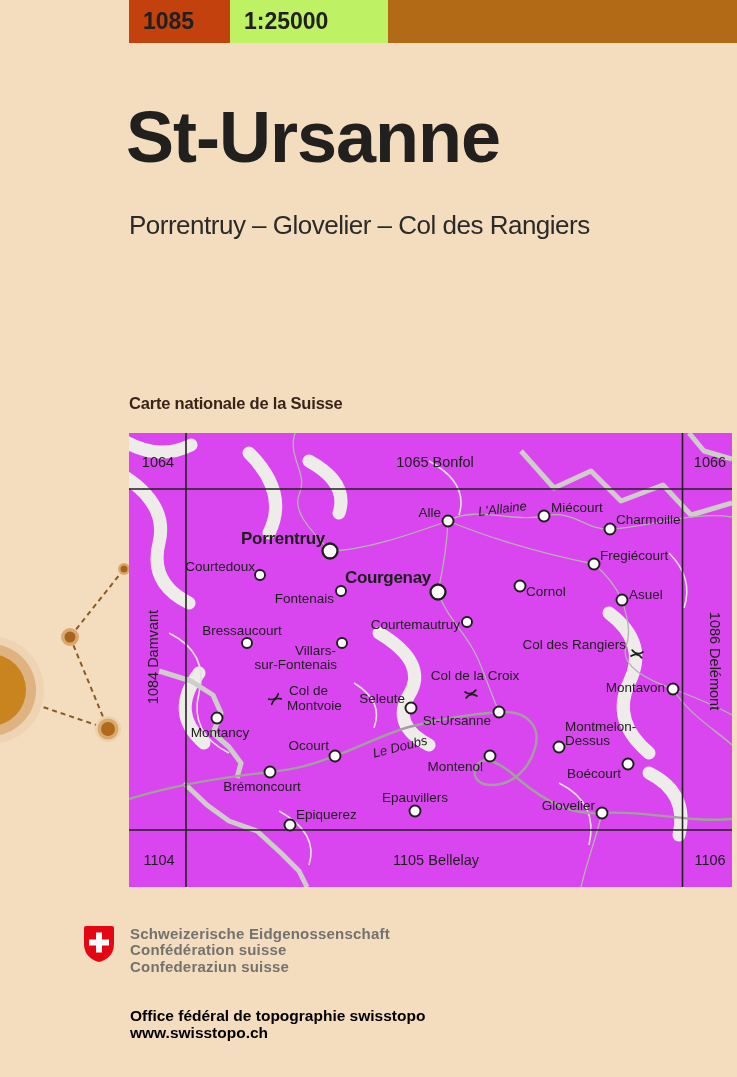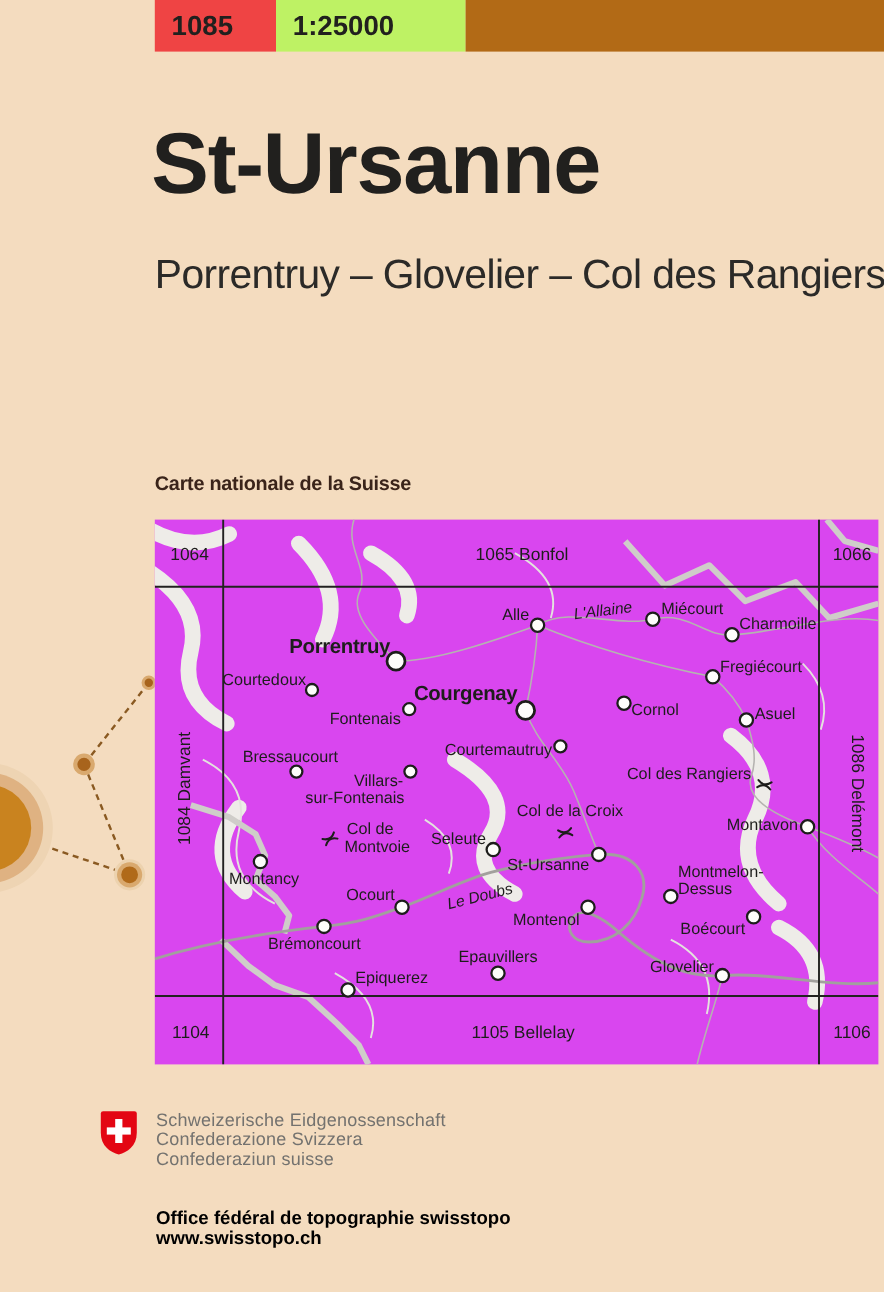--- a/index.html
+++ b/index.html
@@ -5,27 +5,27 @@
   html,body{margin:0;padding:0;}
   body{
     width:737px;height:1077px;position:relative;overflow:hidden;
     background:#f4dcbf;
     font-family:"Liberation Sans",sans-serif;
     -webkit-font-smoothing:antialiased;
   }
   
   .topbar{position:absolute;top:0;left:129px;right:0;height:43px;display:flex;}
   .seg{height:43px;display:flex;align-items:center;}
-  .seg1{width:101px;background:#ef4444;}
+  .seg1{width:101px;background:#c2410c;}
   .seg2{width:158px;background:#bef264;}
   .seg3{flex:1;background:#b26a16;}
   .seg .num{font-weight:700;font-size:23px;color:#21201e;padding-left:14px;letter-spacing:0;}
   
   .title{position:absolute;left:126px;top:96px;font-size:72px;font-weight:700;color:#21201e;letter-spacing:-1px;white-space:nowrap;}
-  .subtitle{position:absolute;left:129px;top:210px;font-size:34px;font-weight:400;color:#2b2a28;letter-spacing:-0.5px;white-space:nowrap;}
+  .subtitle{position:absolute;left:129px;top:210px;font-size:26px;font-weight:400;color:#2b2a28;letter-spacing:-0.5px;white-space:nowrap;}
   .series{position:absolute;left:129px;top:394px;font-size:16.5px;font-weight:700;color:#3a241a;letter-spacing:-0.2px;text-align:right;}
   
   .map-wrap{position:absolute;left:129px;top:433px;width:603px;height:454px;background:#d946ef;}
   .map-wrap svg{display:block;}
   .tt{font:13.5px "Liberation Sans",sans-serif;fill:#1d1d1b;}
   .tb{font:700 17px "Liberation Sans",sans-serif;fill:#1d1d1b;letter-spacing:-0.3px;}
   .tr{font:italic 13px "Liberation Sans",sans-serif;fill:#1d1d1b;}
   .sheet{font:14.5px "Liberation Sans",sans-serif;fill:#1d1d1b;}
   .cir{fill:#fdfdfb;stroke:#1d1d1b;stroke-width:1.9;}
   .cir.b{stroke-width:2.3;}
@@ -33,21 +33,21 @@
   .grid{stroke:#222220;stroke-width:1.6;}
   .contour{fill:none;stroke:#eeece8;stroke-width:13;stroke-linecap:round;}
   .contour2{fill:none;stroke:#e4e2de;stroke-width:1.6;}
   .band{fill:none;stroke:#cfcdc9;stroke-width:5;stroke-linejoin:round;}
   .road{fill:none;stroke:#b5b3b0;stroke-width:1.3;}
   .doubs{fill:none;stroke:#a2a09d;stroke-width:2.4;}
   
   .deco{position:absolute;left:0;top:540px;}
   
   .shield{position:absolute;left:82px;top:925px;}
-  .conf{position:absolute;left:130px;top:926px;font-size:15px;line-height:16.4px;color:#73726f;letter-spacing:0.2px;}
+  .conf{position:absolute;left:130px;top:926px;font-size:15px;line-height:16.4px;color:#73726f;letter-spacing:0.2px;font-weight:bold;}
   .office{position:absolute;left:130px;top:1007px;font-size:15.5px;line-height:17px;font-weight:700;color:#000000;}
 </style>
 </head>
 <body>
 
 <div class="topbar">
   <div class="seg seg1">
     <span class="num">1085</span>
   </div>
   <div class="seg seg2">
@@ -272,19 +272,19 @@
   </svg>
 </div>
 
 <svg class="shield" width="34" height="38" viewBox="0 0 34 38">
   <path d="M2,3 A2,2 0 0 1 4,1 H30 A2,2 0 0 1 32,3 V19 C32,30 24,35.5 17,37 C10,35.5 2,30 2,19 Z" fill="#e30613"></path>
   <rect x="14" y="7.5" width="6" height="20" fill="#ffffff"></rect>
   <rect x="7" y="14.5" width="20" height="6" fill="#ffffff"></rect>
 </svg>
 <div class="conf">
   <div>Schweizerische Eidgenossenschaft</div>
-  <div>Confederazione Svizzera</div>
+  <div>Confédération suisse</div>
   <div>Confederaziun suisse</div>
 </div>
 <div class="office">
   <div>Office fédéral de topographie swisstopo</div>
   <div>www.swisstopo.ch</div>
 </div>
 
 </body></html>

